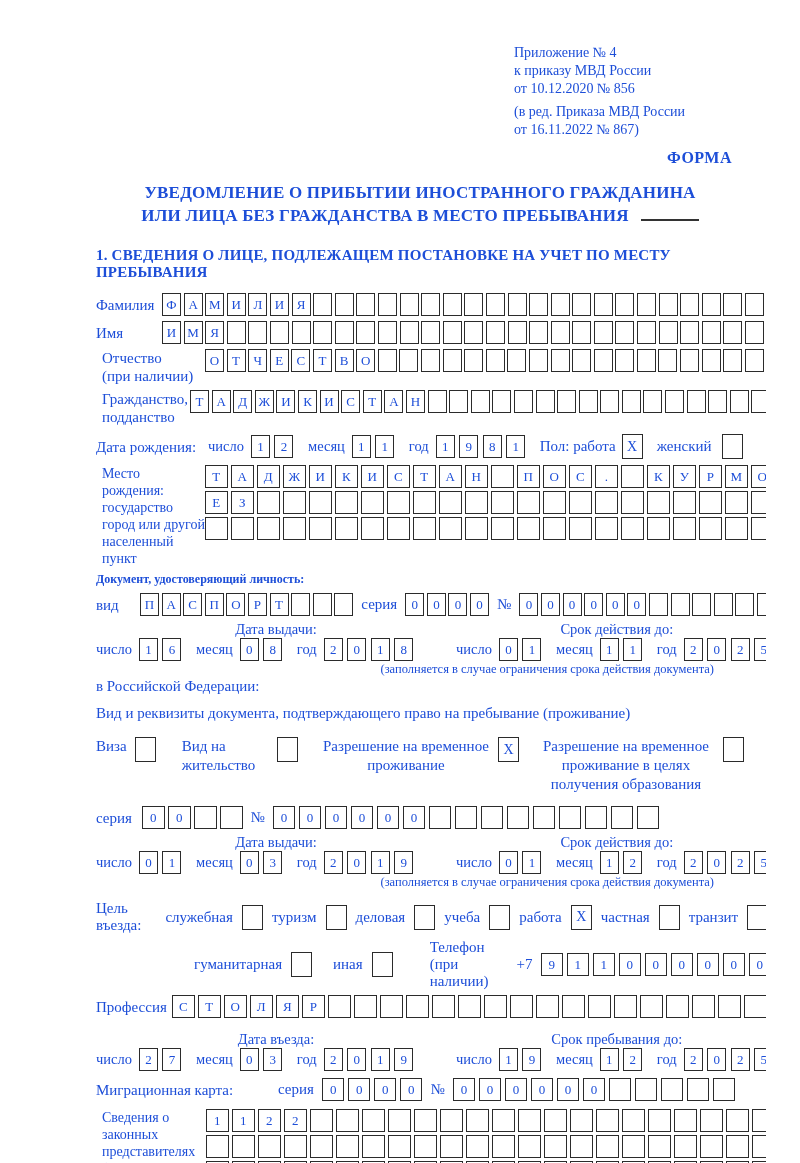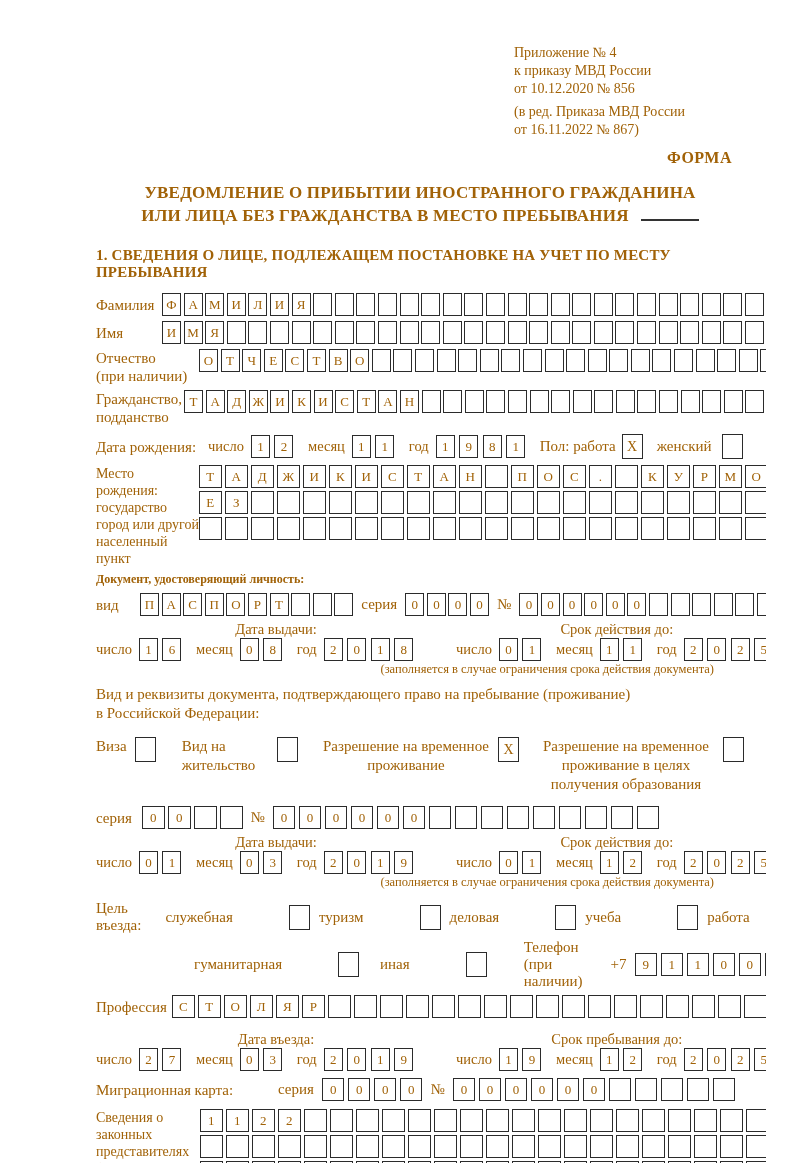--- a/index.html
+++ b/index.html
@@ -2,56 +2,56 @@
 <html><head>
 <meta charset="utf-8">
 <style>
   * { box-sizing: border-box; margin: 0; padding: 0; }
   html,body { background:#fff; }
   .page {
     position: relative;
     width: 732px; height: 1163px;
     margin: 0 auto;
     background: #fff;
-    color: #a16207;
+    color: #1d4ed8;
     font-family: "Liberation Serif", "DejaVu Serif", serif;
     font-size: 15px;
     padding: 38px 22px 12px 62px;
     overflow: hidden;
   }
   .appendix { width: 230px; margin-left: auto; font-size: 14px; line-height: 18px; margin-top: 6px; }
   .appendix .grp2 { margin-top: 5px; }
   .forma { text-align: right; font-weight: bold; font-size: 16px; margin-top: 10px; padding-right: 12px; letter-spacing: .5px; }
   .title { text-align: center; font-weight: bold; font-size: 17px; line-height: 23px; margin-top: 14px; letter-spacing: .2px; }
   .title-underline { display: inline-block; width: 58px; height: 13px; border-bottom: 2.5px solid #333; margin-left: 12px; }
   .sec1 { font-weight: bold; font-size: 15px; margin-top: 20px; letter-spacing: .2px; }
 
   .frow { display: flex; align-items: center; }
-  .frow.top { align-items: flex-start; }
+  .frow.top { align-items: flex-start; margin-left: 6px; }
   .flabel { flex: none; line-height: 18px; }
   .flines div { line-height: 18px; }
 
   .cellrow { display: flex; gap: 2.6px; }
   .cell {
     flex: none; width: 19px; height: 23px;
     border: 1.6px solid #2b2b2b; background: #fff;
     display: inline-flex; align-items: center; justify-content: center;
     font-size: 13px; font-family: "Liberation Serif", serif;
   }
   .wide.cellrow { gap: 3.5px; }
   .wide .cell { width: 22.5px; }
   .stack > .cellrow { margin-bottom: 3px; }
 
   .dcell { margin-right: 4.5px; }
   .dgrow { display: inline-flex; align-items: center; }
   .dword { margin: 0 7px 0 10px; font-size: 14.5px; }
   .dgrow .dword:first-child { margin-left: 0; }
 
   .cbox { width: 21px; height: 25px; font-size: 14px; }
-  .pair { display: inline-flex; align-items: center; gap: 47px; }
+  .pair { display: inline-flex; align-items: center; }
   .pair .cbox { margin-left: 7px; }
 
   .dates { display: flex; }
   .dhalf-l { flex: none; width: 360px; }
   .dhalf-r { flex: 1; }
   .dglabel { text-align: center; line-height: 18px; font-size: 14.5px; }
   .note { font-size: 12.5px; line-height: 16px; }
   .note.right { text-align: right; padding-right: 30px; }
 
   .optrow { display: flex; align-items: flex-start; margin-top: 14px; }
@@ -416,22 +416,22 @@
           <span class="dword">год</span>
           <span class="cell dcell">2</span>
           <span class="cell dcell">0</span>
           <span class="cell dcell">2</span>
           <span class="cell dcell">5</span>
         </div>
     </div>
   </div>
   <div class="note right">(заполняется в случае ограничения срока действия документа)</div>
 
+  <div style="line-height:19px">в Российской Федерации:</div>
   <div style="margin-top:8px;line-height:19px">Вид и реквизиты документа, подтверждающего право на пребывание (проживание)</div>
-  <div style="line-height:19px">в Российской Федерации:</div>
 
   <div class="optrow">
     <span class="opt">
       <span class="olabel">Виза</span>
       <span class="cell cbox"></span>
     </span>
     <span class="opt" style="margin-left:26px">
       <span class="olabel">Вид на жительство</span>
       <span class="cell cbox"></span>
     </span>

